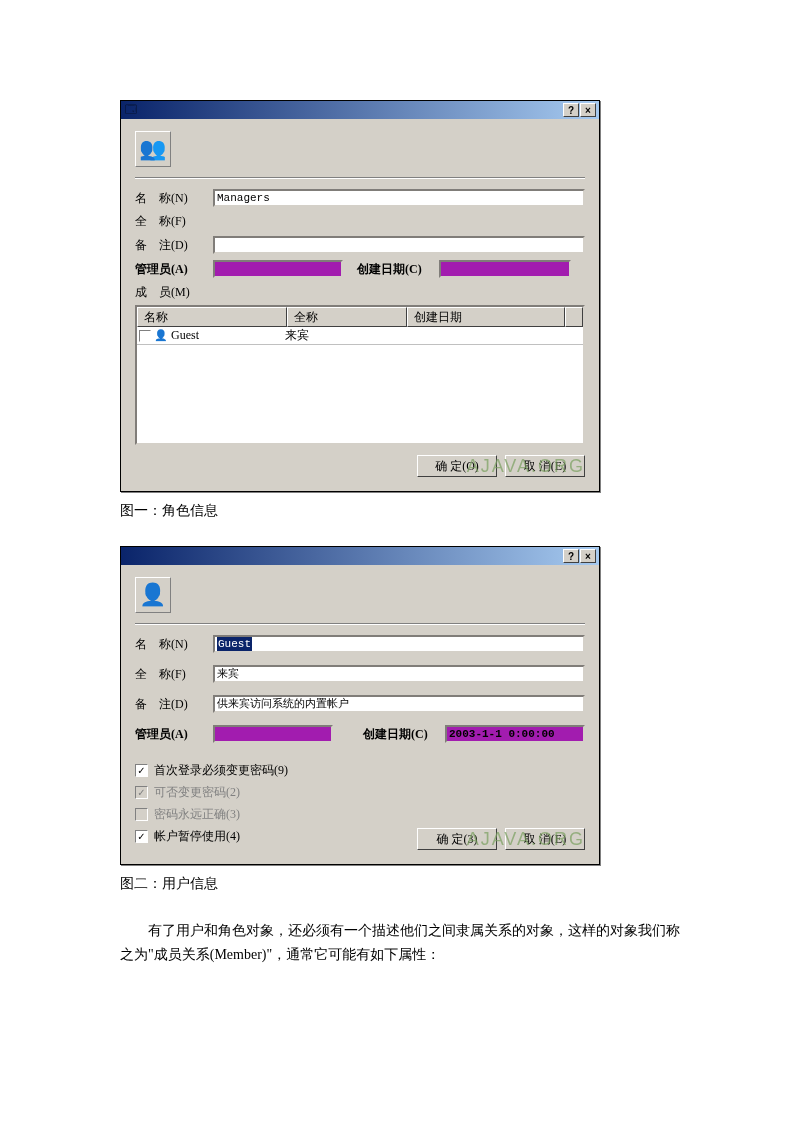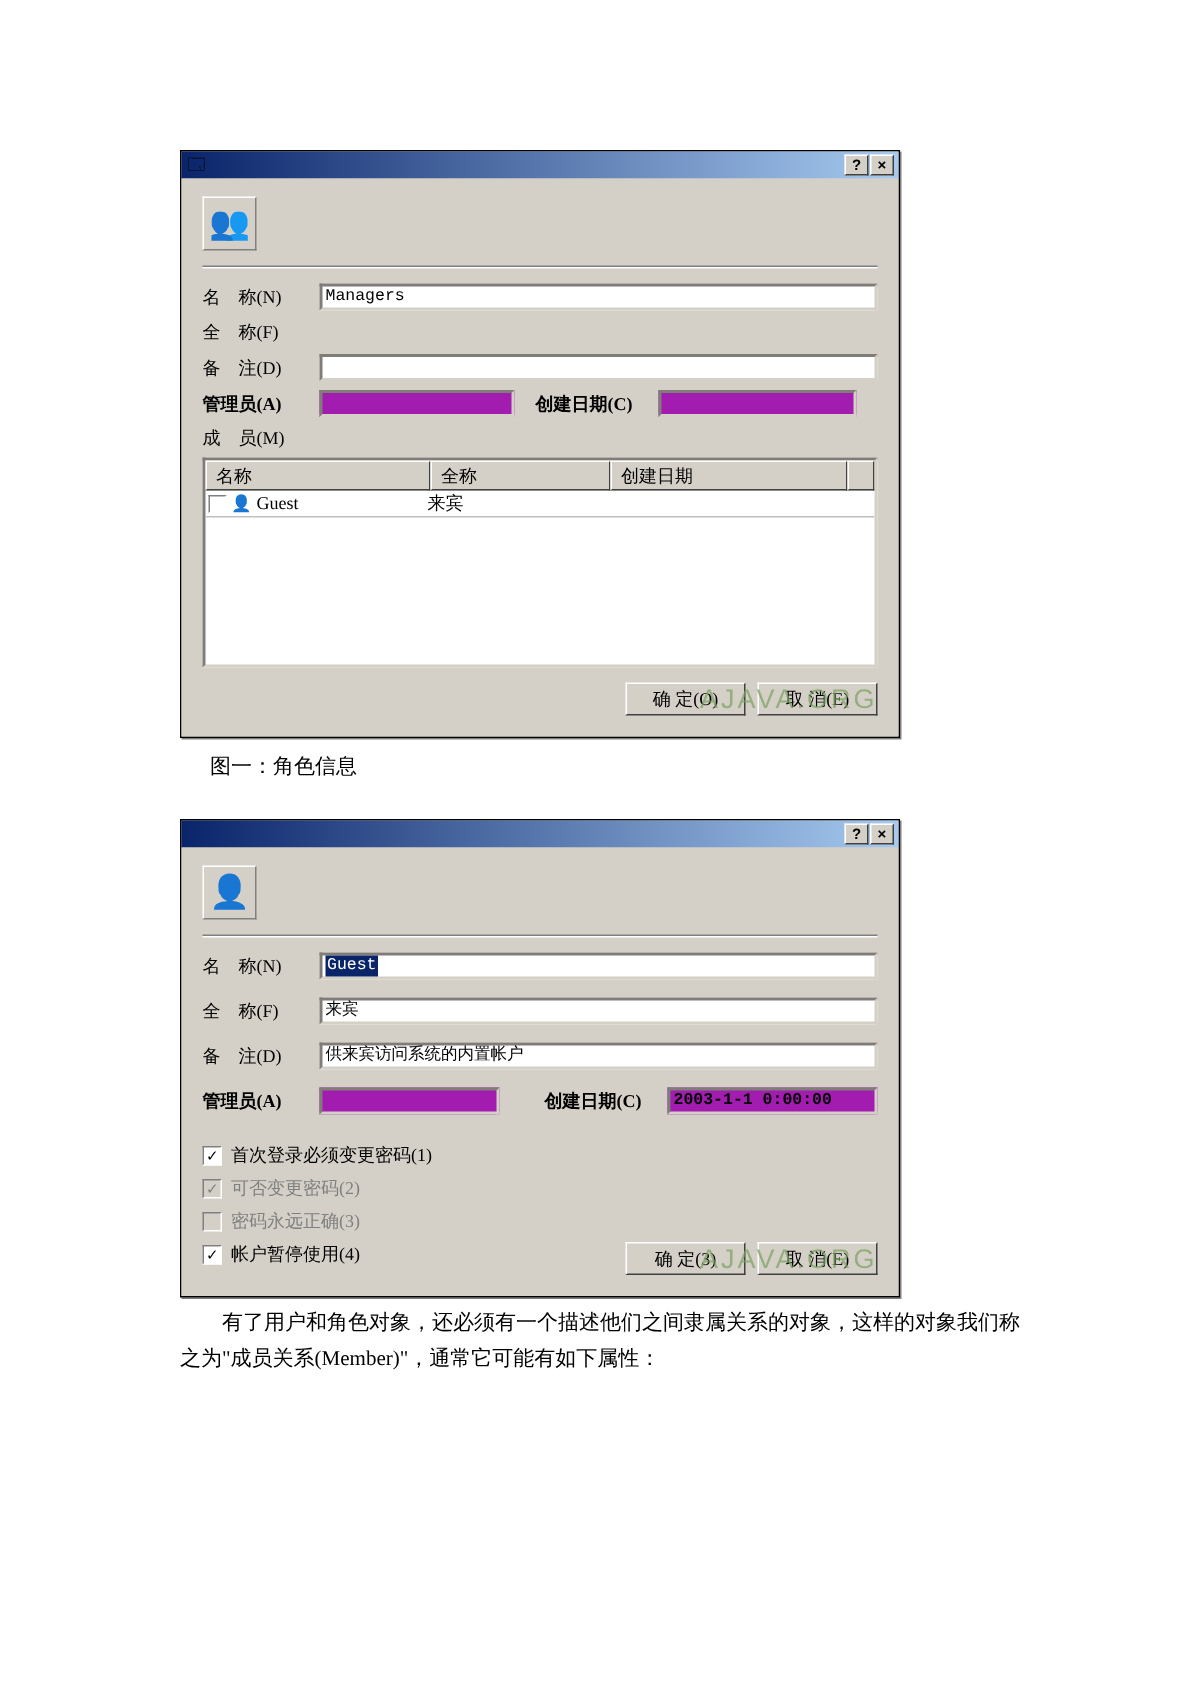--- a/index.html
+++ b/index.html
@@ -8,21 +8,21 @@
     font-family: "SimSun", "宋体", serif;
     font-size: 12px;
     color: #000;
     width: 800px;
     margin: 0 auto;
     padding: 0;
   }
   .page { padding: 0 120px 60px 120px; }
   .dialog-wrapper { margin-top: 100px; }
   .dialog-wrapper + .caption { margin-top: 10px; }
-  .caption { font-size: 14px; margin-bottom: 26px; margin-left: 20px; }
+  .caption { font-size: 14px; margin-bottom: 26px; }
   .para { font-size: 14px; line-height: 1.7; margin-top: 6px; text-indent: 2em; text-align: justify; }
 
   
   .dlg {
     background: #d4d0c8;
     border: 1px solid #000;
     box-shadow: 1px 1px 0 #808080;
     width: 480px;
   }
   .titlebar {
@@ -287,21 +287,21 @@
           <div class="label" style="width:82px">创建日期(C)</div>
           <div class="tinput readonly" style="width:140px">2003-1-1 0:00:00</div>
         </div>
 
         <div class="dialog2-bottom">
           <div class="cbcol">
             <div class="cb-row">
               <div class="box">
                   <span class="check">✓</span>
                 </div>
-              <span>首次登录必须变更密码(1)</span>
+              <span>首次登录必须变更密码(9)</span>
             </div>
             <div class="cb-row disabled">
               <div class="box">
                   <span class="check">✓</span>
                 </div>
               <span>可否变更密码(2)</span>
             </div>
             <div class="cb-row disabled">
               <div class="box"></div>
               <span>密码永远正确(3)</span>
@@ -315,15 +315,16 @@
           </div>
           <div class="btn-row" style="margin-top:0">
             <div class="watermark">AJAVA.ORG</div>
             <div class="btn">确 定(3)</div>
             <div class="btn">取 消(E)</div>
           </div>
         </div>
       </div>
     </div>
   </div>
+  <div class="caption">图二：用户信息</div>
 
   <div class="para">有了用户和角色对象，还必须有一个描述他们之间隶属关系的对象，这样的对象我们称之为"成员关系(Member)"，通常它可能有如下属性：</div>
 </div>
 
 </body></html>

